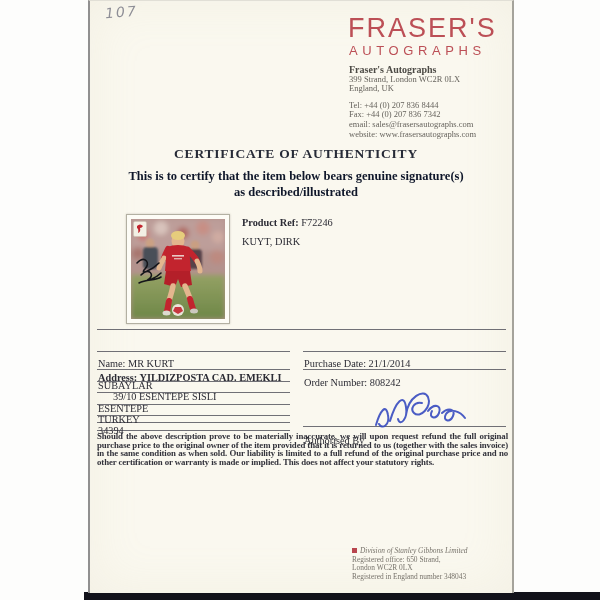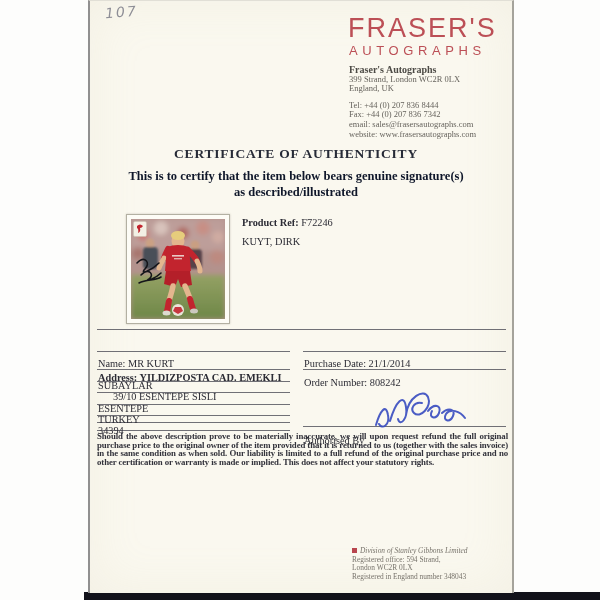--- a/index.html
+++ b/index.html
@@ -174,19 +174,19 @@
     <svg class="abs" style="left:276px;top:386px;" width="115" height="44" viewBox="0 0 115 44">
       <path d="M10,38 C14,24 20,16 22,28 C24,38 16,43 13,37 M24,34 C30,14 38,6 40,20 C42,32 34,40 32,32 M40,28 C42,10 58,1 62,10 C66,20 54,32 48,26 C44,22 48,14 56,16 M62,24 C68,16 76,18 73,26 C70,33 62,31 66,24 M76,26 C82,20 90,22 87,29 C84,36 76,34 80,27 C84,21 94,24 99,31" stroke="#3b4ec0" stroke-width="2" fill="none" stroke-linecap="round" opacity=".92"></path>
     </svg>
 
     <div class="abs disclaimer" style="left:7px;top:431px;">Should the above description prove to be materially inaccurate, we will upon request refund the full original purchase price to the original owner of the item provided that it is returned to us (together with the sales invoice) in the same condition as when sold. Our liability is limited to a full refund of the original purchase price and no other certification or warranty is made or implied. This does not affect your statutory rights.</div>
 
     <div class="abs reg" style="left:262px;top:546px;">
       <p class="reg-division">
         <span class="sg-icon"></span><span>Division of Stanley Gibbons Limited</span>
       </p>
-      <p>Registered office: 594 Strand,</p>
+      <p>Registered office: 650 Strand,</p>
       <p>London WC2R 0LX</p>
       <p>Registered in England number 348043</p>
     </div>
 
   </div>
 </div>
 
 </body></html>

